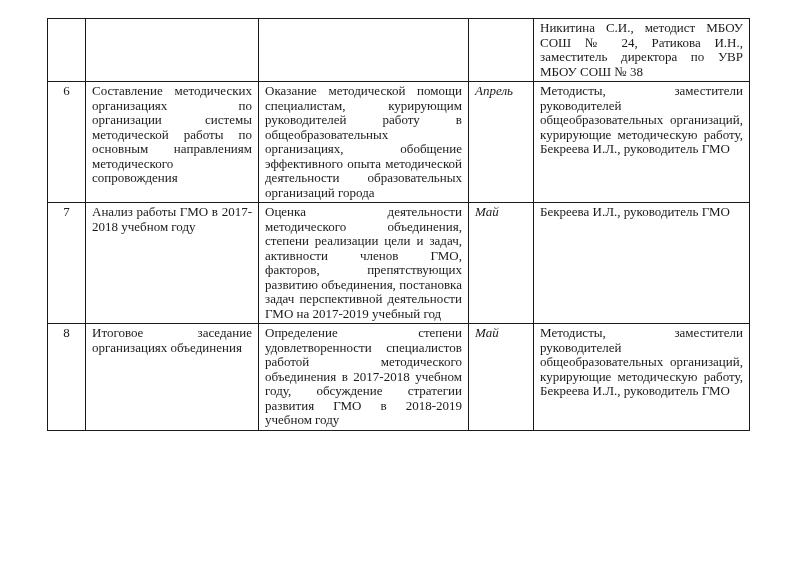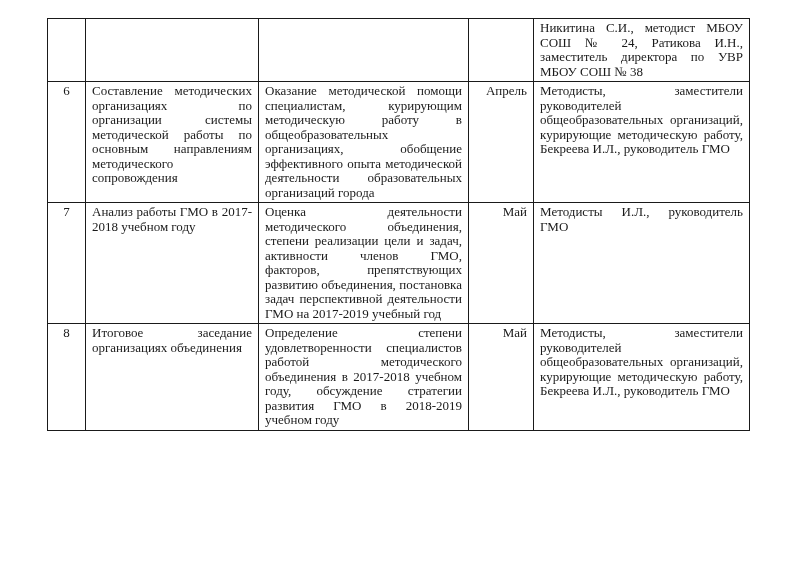--- a/index.html
+++ b/index.html
@@ -34,23 +34,24 @@
     color: #1a1a1a;
     word-wrap: break-word;
     overflow: hidden;
   }
   td.c-num {
     text-align: center;
     padding-left: 2px;
     padding-right: 2px;
   }
   td.c-month {
-    text-align: right;
+    text-align: left;
     padding-left: 2px;
     padding-right: 2px;
+    font-style: italic;
   }
   td.c-just {
     text-align: justify;
     text-align-last: left;
   }
   tr.r-cont  { height: 58px; }
   tr.r-six   { height: 117px; }
   tr.r-seven { height: 115px; }
   tr.r-eight { height: 99px; }
 </style>
@@ -70,30 +71,30 @@
       <tr class="r-cont">
         <td class="c-num"></td>
         <td class="c-just"></td>
         <td class="c-just"></td>
         <td class="c-month"></td>
         <td class="c-just">Никитина С.И., методист МБОУ СОШ № 24, Ратикова И.Н., заместитель директора по УВР МБОУ СОШ № 38</td>
       </tr>
       <tr class="r-six">
         <td class="c-num">6</td>
         <td class="c-just">Составление методических организациях по организации системы методической работы по основным направлениям методического сопровождения</td>
-        <td class="c-just">Оказание методической помощи специалистам, курирующим методическую работу в общеобразовательных организациях, обобщение эффективного опыта методической деятельности образовательных организаций города</td>
+        <td class="c-just">Оказание методической помощи специалистам, курирующим руководителей работу в общеобразовательных организациях, обобщение эффективного опыта методической деятельности образовательных организаций города</td>
         <td class="c-month">Апрель</td>
         <td class="c-just">Методисты, заместители руководителей общеобразовательных организаций, курирующие методическую работу, Бекреева И.Л., руководитель ГМО</td>
       </tr>
       <tr class="r-seven">
         <td class="c-num">7</td>
         <td class="c-just">Анализ работы ГМО в 2017-2018 учебном году</td>
         <td class="c-just">Оценка деятельности методического объединения, степени реализации цели и задач, активности членов ГМО, факторов, препятствующих развитию объединения, постановка задач перспективной деятельности ГМО на 2017-2019 учебный год</td>
         <td class="c-month">Май</td>
-        <td class="c-just">Методисты И.Л., руководитель ГМО</td>
+        <td class="c-just">Бекреева И.Л., руководитель ГМО</td>
       </tr>
       <tr class="r-eight">
         <td class="c-num">8</td>
         <td class="c-just">Итоговое заседание организациях объединения</td>
         <td class="c-just">Определение степени удовлетворенности специалистов работой методического объединения в 2017-2018 учебном году, обсуждение стратегии развития ГМО в 2018-2019 учебном году</td>
         <td class="c-month">Май</td>
         <td class="c-just">Методисты, заместители руководителей общеобразовательных организаций, курирующие методическую работу, Бекреева И.Л., руководитель ГМО</td>
       </tr>
     </tbody>
   </table>

